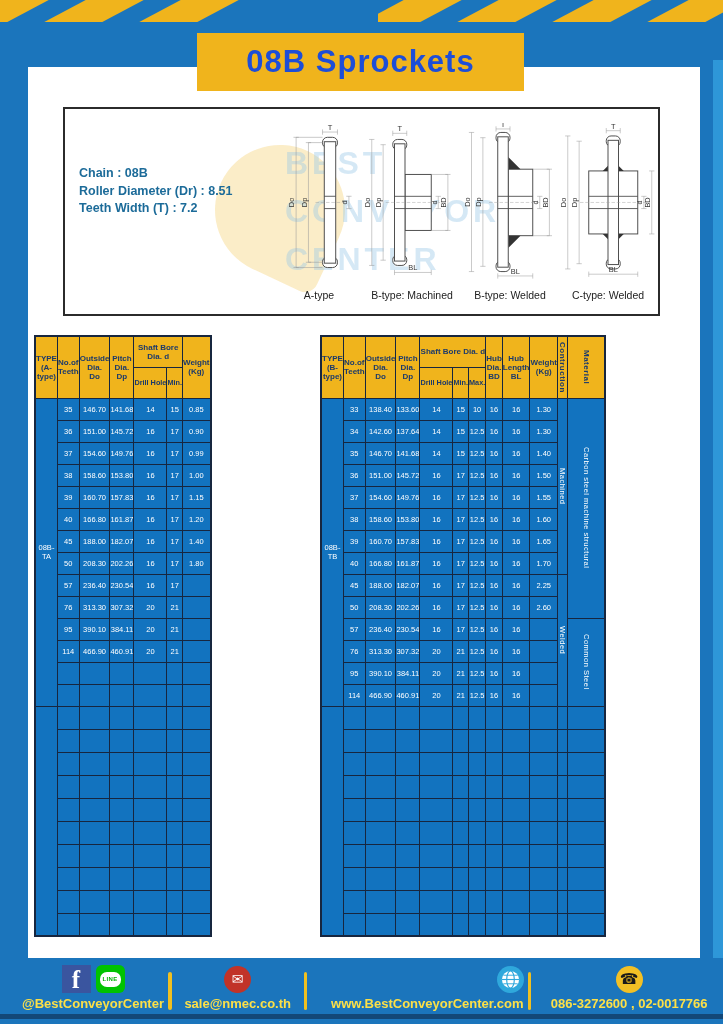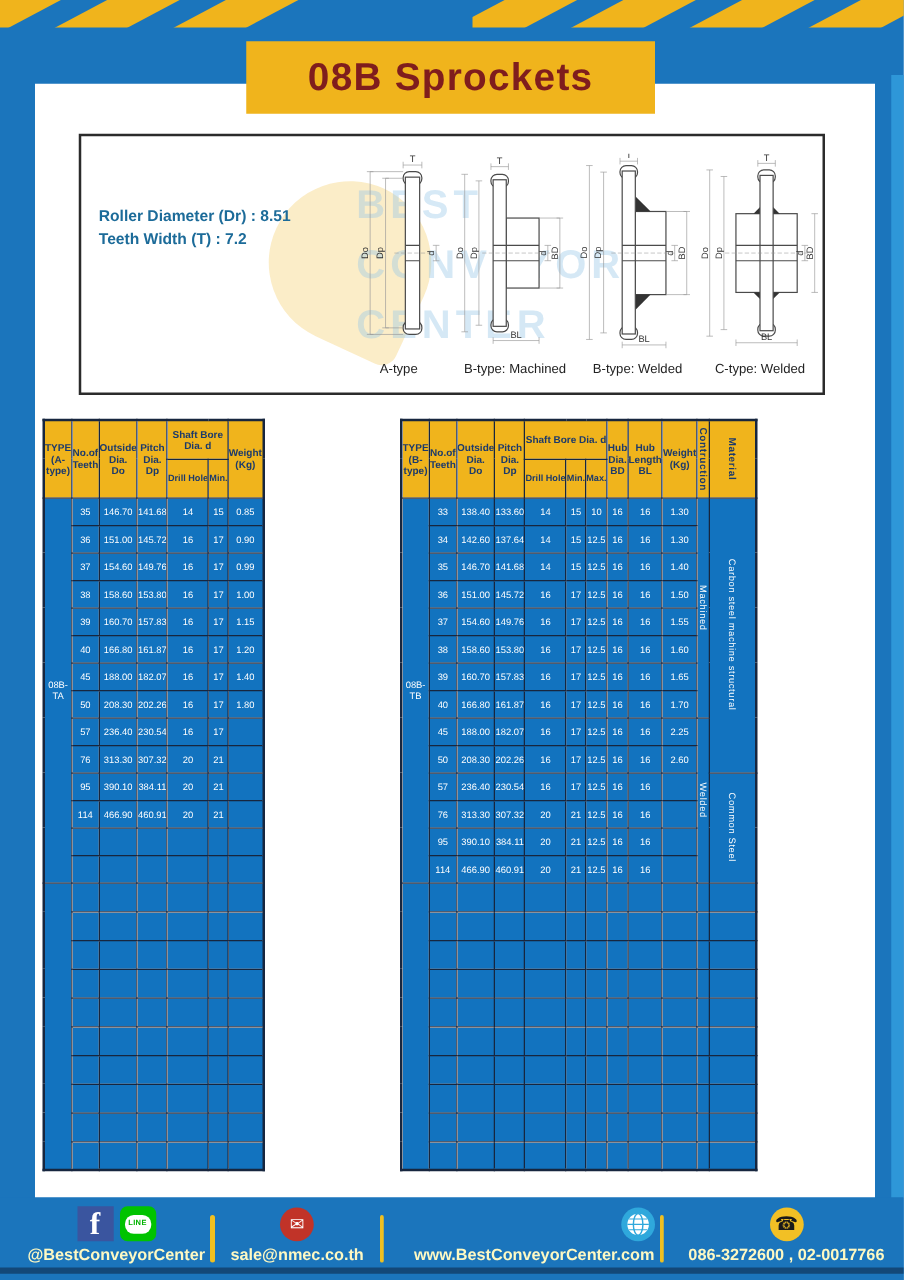--- a/index.html
+++ b/index.html
@@ -12,21 +12,21 @@
   .hazard{position:absolute;top:0;height:22px;overflow:hidden;}
   .hazard-left{left:0;width:300px;}
   .hazard-right{left:378px;width:345px;}
   .stripe{position:absolute;top:-6px;height:34px;width:58px;background:#F0B41C;transform:skewX(-62deg);}
   
   .page{position:absolute;left:28px;top:67px;width:672px;height:891px;background:#ffffff;}
   .edge-strip{position:absolute;right:0;top:60px;width:10px;height:898px;background:#2E97D8;}
   
   .title-banner{position:absolute;left:197px;top:33px;width:327px;height:58px;background:#F0B41C;
     display:flex;align-items:center;justify-content:center;}
-  .title-banner h1{margin:0;font-size:31px;color:#7f1d1d;font-weight:bold;letter-spacing:1px;}
+  .title-banner h1{margin:0;font-size:31px;color:#1d4ed8;font-weight:bold;letter-spacing:1px;}
   
   .diagram-box{position:absolute;left:63px;top:107px;width:597px;height:209px;background:#fff;
     border:2px solid #2b2b2b;box-sizing:border-box;overflow:hidden;}
   .specs{position:absolute;left:14px;top:56px;width:210px;list-style:none;margin:0;padding:0;
     color:#1C6B99;font-weight:bold;font-size:12.5px;line-height:17.5px;white-space:nowrap;}
   .watermark{position:absolute;left:150px;top:26px;width:330px;height:160px;opacity:0.8;pointer-events:none;}
   .wm-blob{position:absolute;left:0;top:10px;width:130px;height:130px;border-radius:50% 50% 10% 50%;
     background:rgba(240,180,28,0.30);transform:rotate(25deg);}
   .wm-text{position:absolute;left:70px;top:4px;font-weight:bold;font-size:32px;line-height:48px;
     letter-spacing:4px;color:rgba(125,185,225,0.40);}
@@ -55,21 +55,21 @@
   #table-a-mount .spec-table{left:0;top:0;}
   .mount-a{position:absolute;left:34px;top:335px;}
   .mount-b{position:absolute;left:320px;top:335px;}
   
   .footer{position:absolute;left:0;top:958px;width:723px;height:66px;background:#1B75BC;
     display:flex;align-items:stretch;padding-left:22px;box-sizing:border-box;}
   .footer-rule{position:absolute;left:0;bottom:5px;width:723px;height:5px;background:#134878;}
   .f-item{display:flex;flex-direction:column;align-items:center;justify-content:flex-start;
     padding-top:6px;gap:2px;}
   .f-sep{width:4px;height:38px;background:#F0C020;align-self:center;border-radius:2px;margin:0 4px;}
-  .f-text{color:#fef9c3;font-weight:bold;font-size:13px;white-space:nowrap;}
+  .f-text{color:#fde047;font-weight:bold;font-size:13px;white-space:nowrap;}
   .f-icons{display:flex;gap:5px;height:30px;align-items:center;}
   .ic-fb{width:29px;height:28px;background:#3A559F;color:#fff;font-family:"Liberation Serif",serif;
     font-weight:bold;font-size:25px;text-align:center;line-height:30px;}
   .ic-line{width:29px;height:28px;background:#00C300;border-radius:6px;display:flex;align-items:center;justify-content:center;}
   .ic-line .bubble{width:21px;height:15px;background:#fff;border-radius:7px;color:#00B300;
     font-size:6px;font-weight:bold;text-align:center;line-height:15px;letter-spacing:0.3px;}
   .ic-round{width:27px;height:27px;border-radius:50%;display:flex;align-items:center;justify-content:center;}
   .ic-mail{background:#C13328;color:#fff;font-size:14px;}
   .ic-globe{background:#2FA8DC;}
   .ic-phone{background:#F2C025;color:#1a1a1a;font-size:15px;}
@@ -99,20 +99,21 @@
 <div class="diagram-box">
   <div class="watermark">
     <div class="wm-blob"></div>
     <div class="wm-text">
       <span>BEST</span>
       <span>CONVEYOR</span>
       <span>CENTER</span>
     </div>
   </div>
   <ul class="specs" id="specs-list">
+      <li>Chain  : 08B</li>
       <li>Roller Diameter (Dr)  : 8.51</li>
       <li>Teeth Width (T)  :  7.2</li>
     </ul>
   <div class="diagrams" id="diagrams">
       <div class="diagram">
         <svg width="88" height="158" viewBox="0 0 100 175">
           <rect x="54" y="14" width="17" height="12" rx="5.5" class="ol"></rect>
           <rect x="54" y="150" width="17" height="12" rx="5.5" class="ol"></rect>
           <rect x="56" y="19" width="13" height="138" class="ol"></rect>
           <line x1="56" y1="81" x2="69" y2="81" class="ol2"></line>

